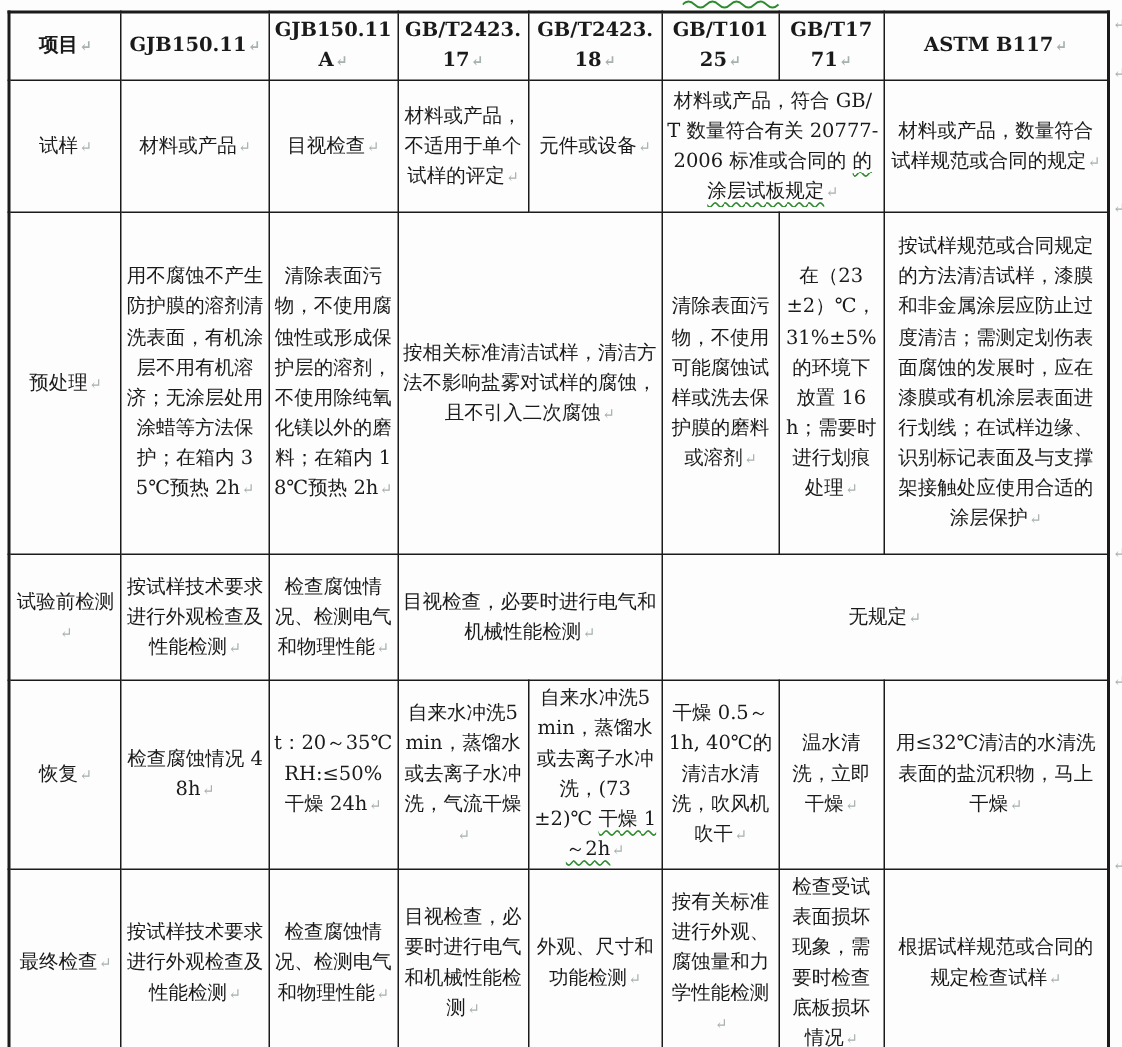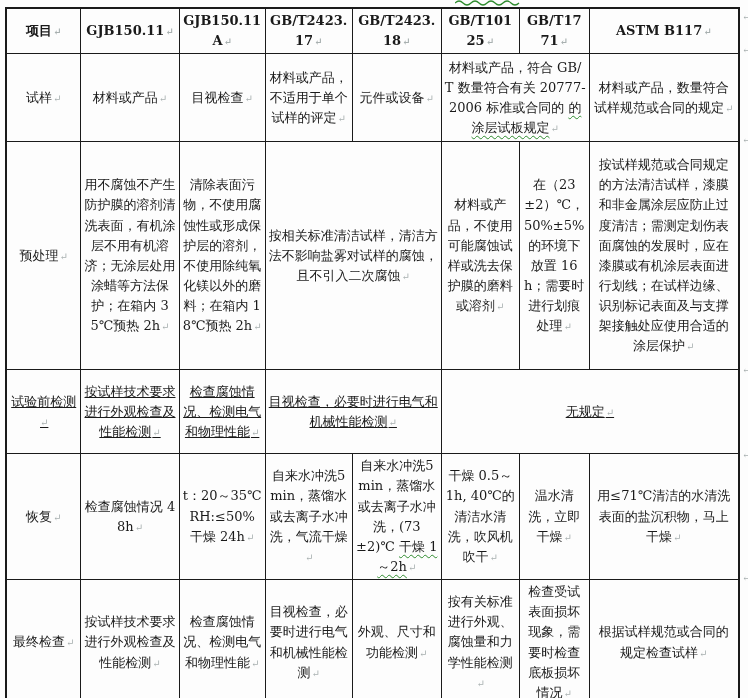--- a/index.html
+++ b/index.html
@@ -22,21 +22,21 @@
     padding:2px 3px;
     font-size:13px;line-height:1.55;
     font-weight:normal;
     word-break:break-all;
   }
   thead th{font-weight:bold;font-size:13px;}
   
   tr.h-head{height:25px;}
   tr.h-r0{height:88px;}
   tr.h-r1{height:228px;}
-  tr.h-r2{height:84px;text-decoration:underline;}
+  tr.h-r2{height:84px;}
   tr.h-r3{height:122px;}
   tr.h-r4{height:118px;}
   
   td::after, th::after{
     content:"\21B5";
     color:#a8b0b0;
     font-size:10px;
     margin-left:1px;
   }
   .wavy{
@@ -90,40 +90,40 @@
         <td>材料或产品，不适用于单个试样的评定</td>
         <td>元件或设备</td>
         <td colspan="2"><span>材料或产品，符合 GB/T 数量符合有关 20777-2006 标准或合同的 </span><span class="wavy">的涂层试板规定</span></td>
         <td>材料或产品，数量符合试样规范或合同的规定</td>
       </tr>
       <tr class="h-r1">
         <td>预处理</td>
         <td>用不腐蚀不产生防护膜的溶剂清洗表面，有机涂层不用有机溶济；无涂层处用涂蜡等方法保护；在箱内 35℃预热 2h</td>
         <td>清除表面污物，不使用腐蚀性或形成保护层的溶剂，不使用除纯氧化镁以外的磨料；在箱内 18℃预热 2h</td>
         <td colspan="2">按相关标准清洁试样，清洁方法不影响盐雾对试样的腐蚀，且不引入二次腐蚀</td>
-        <td>材料或产品，不使用可能腐蚀试样或洗去保护膜的磨料或溶剂</td>
-        <td>在（23±2）℃，50%±5%的环境下放置 16h；需要时进行划痕处理</td>
+        <td>清除表面污物，不使用可能腐蚀试样或洗去保护膜的磨料或溶剂</td>
+        <td>在（23±2）℃，31%±5%的环境下放置 16h；需要时进行划痕处理</td>
         <td>按试样规范或合同规定的方法清洁试样，漆膜和非金属涂层应防止过度清洁；需测定划伤表面腐蚀的发展时，应在漆膜或有机涂层表面进行划线；在试样边缘、识别标记表面及与支撑架接触处应使用合适的涂层保护</td>
       </tr>
       <tr class="h-r2">
         <td>试验前检测</td>
         <td>按试样技术要求进行外观检查及性能检测</td>
         <td>检查腐蚀情况、检测电气和物理性能</td>
         <td colspan="2">目视检查，必要时进行电气和机械性能检测</td>
         <td colspan="3">无规定</td>
       </tr>
       <tr class="h-r3">
         <td>恢复</td>
         <td>检查腐蚀情况 48h</td>
         <td>t：20～35℃ RH:≤50% 干燥 24h</td>
         <td>自来水冲洗5min，蒸馏水或去离子水冲洗，气流干燥</td>
         <td><span>自来水冲洗5min，蒸馏水或去离子水冲洗，(73±2)℃ </span><span class="wavy">干燥 1～2h</span></td>
         <td>干燥 0.5～1h, 40℃的清洁水清洗，吹风机吹干</td>
         <td>温水清洗，立即干燥</td>
-        <td>用≤71℃清洁的水清洗表面的盐沉积物，马上干燥</td>
+        <td>用≤32℃清洁的水清洗表面的盐沉积物，马上干燥</td>
       </tr>
       <tr class="h-r4">
         <td>最终检查</td>
         <td>按试样技术要求进行外观检查及性能检测</td>
         <td>检查腐蚀情况、检测电气和物理性能</td>
         <td>目视检查，必要时进行电气和机械性能检测</td>
         <td>外观、尺寸和功能检测</td>
         <td>按有关标准进行外观、腐蚀量和力学性能检测</td>
         <td>检查受试表面损坏现象，需要时检查底板损坏情况</td>
         <td>根据试样规范或合同的规定检查试样</td>

